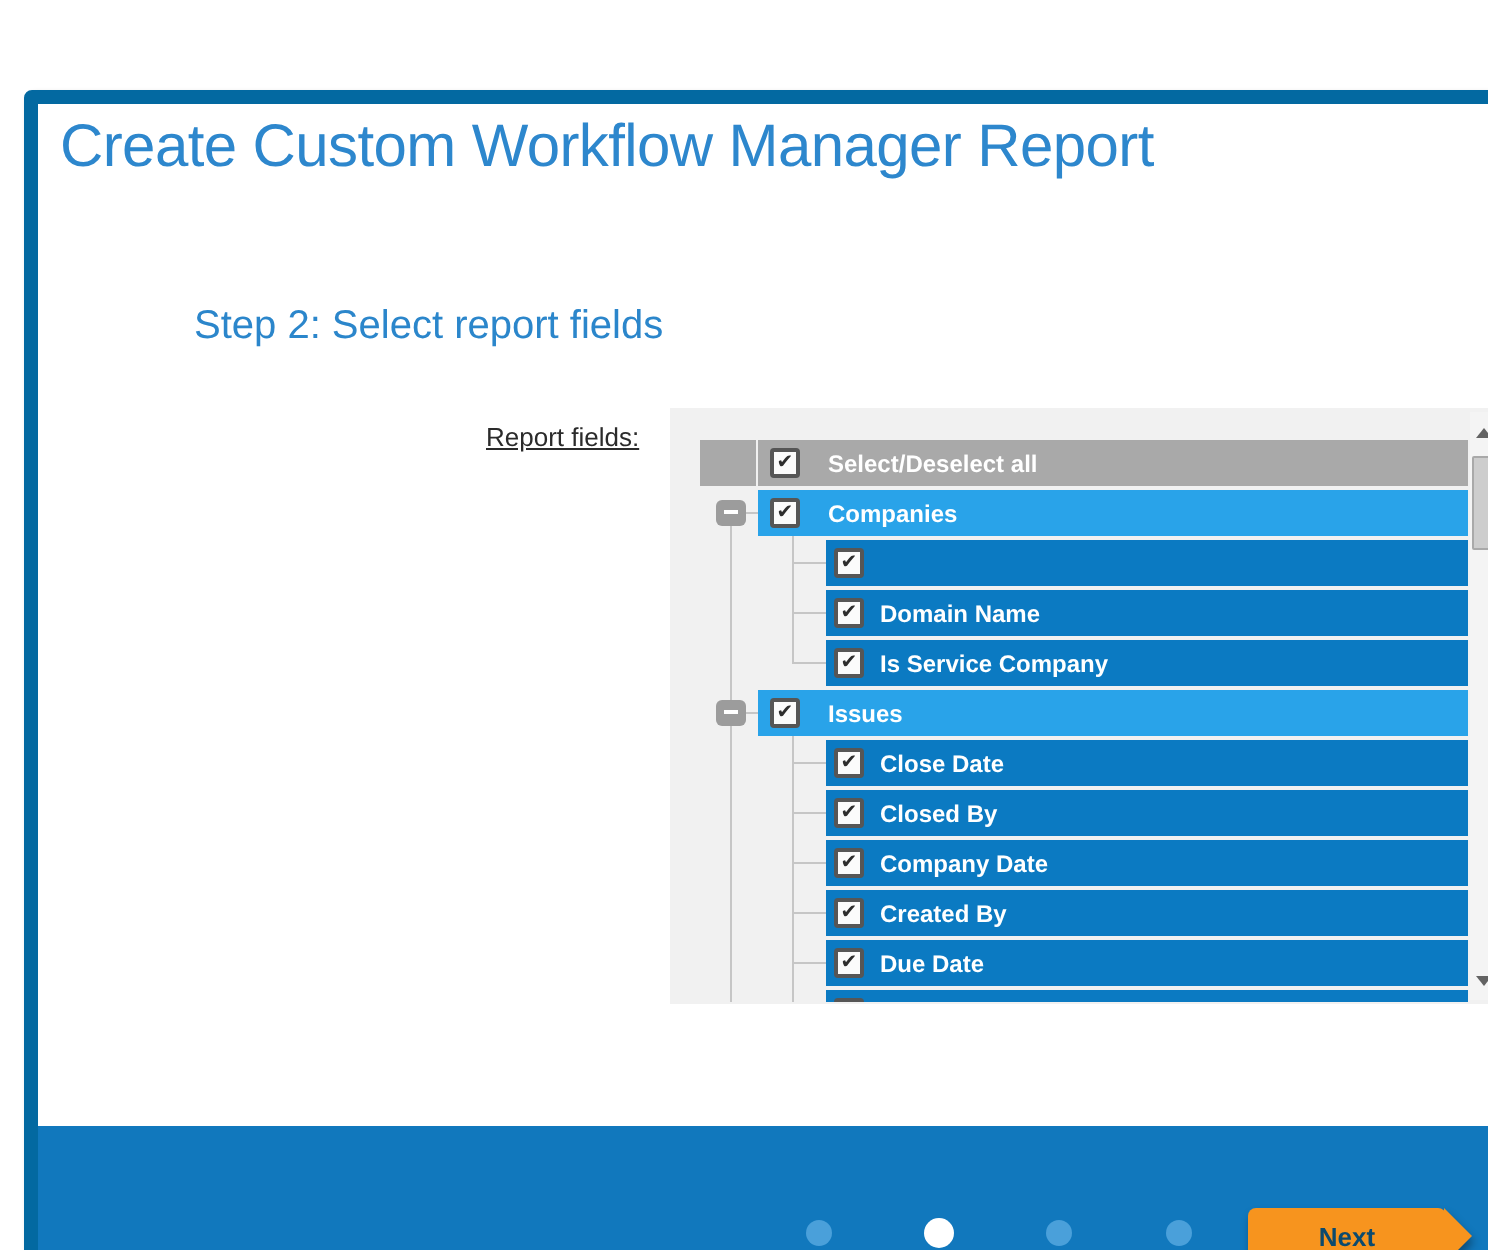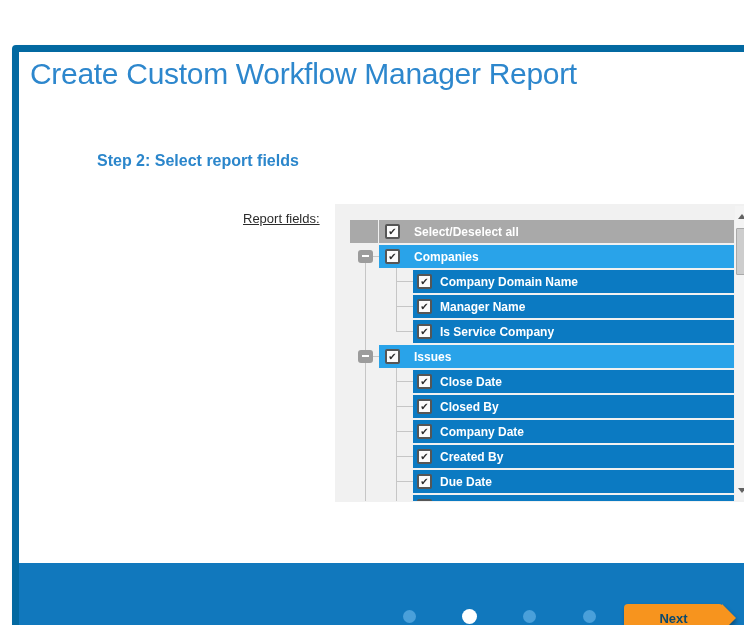--- a/index.html
+++ b/index.html
@@ -12,21 +12,21 @@
     overflow:hidden;
     margin-top:45px;
   }
   .page-title{
     position:absolute;left:11px;top:5px;margin:0;
     font-size:30px;font-weight:300;letter-spacing:-.3px;
     color:var(--title-blue,#2d87cd);
   }
   .step-heading{
     position:absolute;left:78px;top:100px;margin:0;
-    font-size:16px;font-weight:700;color:var(--heading-blue,#2b86cb);
+    font-size:20px;font-weight:400;color:var(--heading-blue,#2b86cb);
   }
   .field-label{
     position:absolute;left:224px;top:159px;
     font-size:13px;color:#2b2b2b;text-decoration:underline;
   }
   
   .list-box{
     position:absolute;left:316px;top:152px;width:415px;height:298px;
     background:#f1f1f1;
   }
@@ -154,27 +154,26 @@
           <div class="row-bar parent" style="top: 25px; left: 29px; right: 0px;">
             <div class="cb">
               <span class="tick">✔</span>
             </div>
             <div class="row-label">Companies</div>
           </div>
           <div class="row-bar child" style="top: 50px; left: 63px; right: 0px;">
             <div class="cb">
               <span class="tick">✔</span>
             </div>
-            <div class="row-label">Company Domain Name</div>
           </div>
           <div class="row-bar child" style="top: 75px; left: 63px; right: 0px;">
             <div class="cb">
               <span class="tick">✔</span>
             </div>
-            <div class="row-label">Manager Name</div>
+            <div class="row-label">Domain Name</div>
           </div>
           <div class="row-bar child" style="top: 100px; left: 63px; right: 0px;">
             <div class="cb">
               <span class="tick">✔</span>
             </div>
             <div class="row-label">Is Service Company</div>
           </div>
           <div class="expander" style="top: 130px;"></div>
           <div class="row-bar parent" style="top: 125px; left: 29px; right: 0px;">
             <div class="cb">

